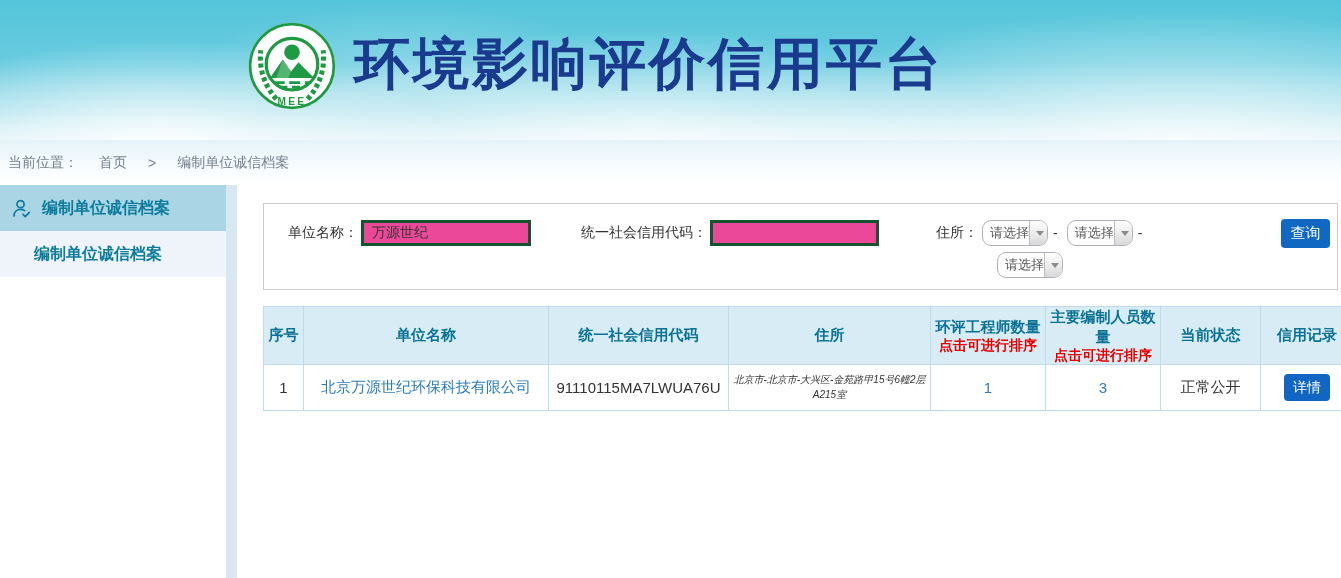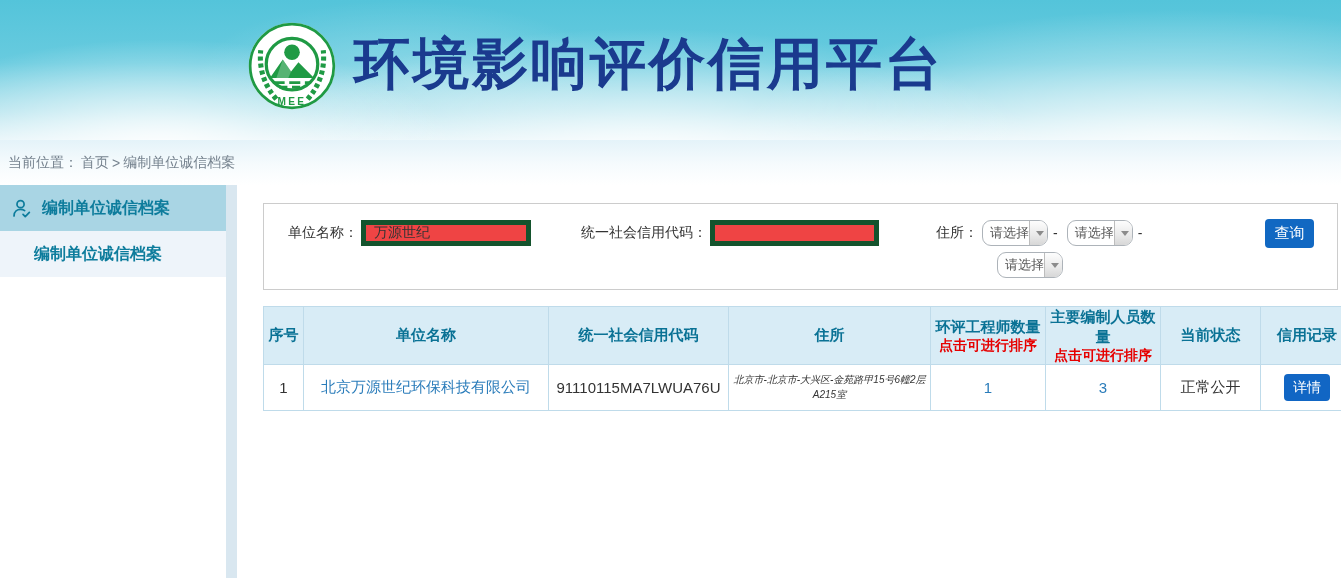--- a/index.html
+++ b/index.html
@@ -17,21 +17,21 @@
       linear-gradient(180deg, #54c4da 0%, #68cbdf 45%, #a8dfeb 80%, #ddf1f7 100%);
   }
   .logo-svg { width: 92px; height: 92px; margin-top: -8px; margin-right: 16px; flex: none; }
   .site-title {
     font-size: 56px; font-weight: 900; color: #1a3a8e; letter-spacing: 3px;
     margin-top: -10px; white-space: nowrap;
   }
 
   
   .breadcrumb-bar {
-    height: 45px; display: flex; align-items: center; padding-left: 8px; gap: 3px;
+    height: 45px; display: flex; align-items: center; padding-left: 8px; gap: 21px;
     font-size: 14px; color: #75828e;
     background: linear-gradient(180deg, #e4f3f9 0%, #f6fbfd 55%, #ffffff 100%);
   }
   .breadcrumb-bar a { color: #75828e; text-decoration: none; cursor: pointer; }
 
   
   .page-body { display: flex; height: 393px; }
   .sidebar { width: 226px; flex: none; background: #fff; }
   .side-strip { width: 11px; flex: none; background: #d9e7f0; }
   .main { flex: 1; padding-left: 26px; min-width: 0; }
@@ -49,40 +49,40 @@
   
   .search-panel { margin-top: 18px; margin-right: 3px; height: 87px; border: 1px solid #cccccc; }
   .sp-row { display: flex; align-items: center; height: 28px; }
   .sp-row1 { margin-top: 15px; }
   .sp-row2 { margin-top: 4px; padding-left: 733px; }
   .f-label { font-size: 14px; color: #333; white-space: nowrap; }
   .lbl1 { margin-left: 24px; }
   .lbl2 { margin-left: 50px; }
   .lbl3 { margin-left: 57px; }
   .txt-input {
-    height: 26px; border: 5px solid #14532d; padding: 0 8px; font-size: 14px; color: #333;
-    outline: none; margin-left: 3px; font-family: inherit; background: #ef4444;
+    height: 26px; border: 3px solid #14532d; padding: 0 8px; font-size: 14px; color: #333;
+    outline: none; margin-left: 3px; font-family: inherit; background: #ec4899;
   }
   .w1 { width: 170px; } .w2 { width: 169px; }
   .combo {
     display: inline-flex; align-items: stretch; width: 66px; height: 26px;
     border: 1px solid #adb3b9; border-radius: 9px; background: #fff; overflow: hidden;
     cursor: pointer; flex: none; margin-left: 4px;
   }
   .combo-text { flex: 1; font-size: 13px; color: #555; padding-left: 7px; line-height: 24px; white-space: nowrap; }
   .combo-btn {
     width: 21px; border-left: 1px solid #bdbdbd; flex: none;
     background: linear-gradient(180deg, #fdfdfd 0%, #e9e9e9 60%, #d7d7d7 100%);
     display: flex; align-items: center; justify-content: center;
   }
   .combo-arrow { width: 0; height: 0; border-left: 4px solid transparent;
     border-right: 4px solid transparent; border-top: 5px solid #8b8b8b; }
   .dash { margin: 0 5px; color: #333; font-size: 14px; }
   .btn-search {
-    margin-left: auto; margin-right: 23px; width: 49px; height: 29px;
+    margin-left: auto; margin-right: 7px; width: 49px; height: 29px;
     background: #1168c2; color: #fff; border: none; border-radius: 4px;
     font-size: 15px; cursor: pointer; font-family: inherit;
   }
 
   
   .data-table { border-collapse: collapse; table-layout: fixed; width: 1091px; margin-top: 16px; }
   .data-table th, .data-table td { border: 1px solid #bfdbea; }
   .data-table th {
     background: #d8ecf6; color: #0a7295; font-size: 15px; font-weight: bold;
     height: 44px; text-align: center; padding: 0 2px;

